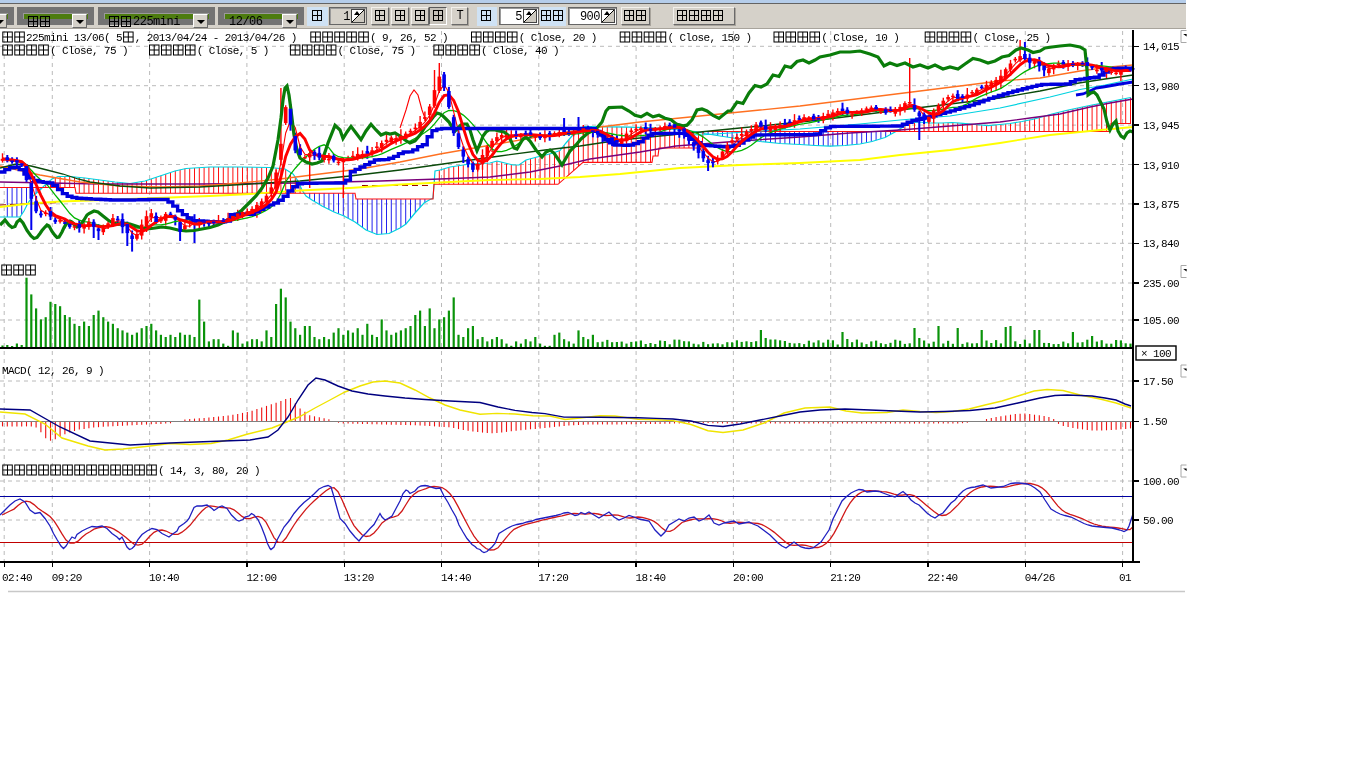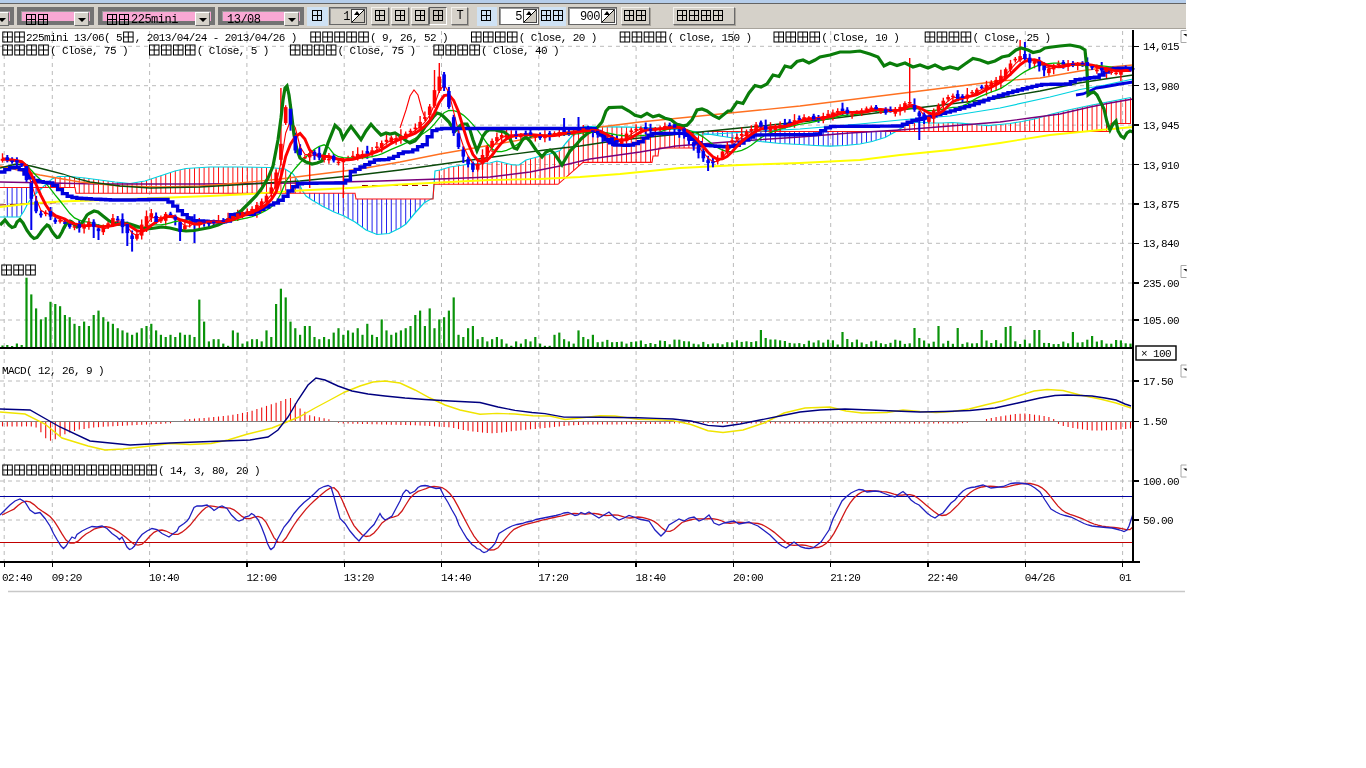--- a/index.html
+++ b/index.html
@@ -1,18 +1,18 @@
 <!DOCTYPE html>
 <html><head><meta charset="utf-8"><style>
 *{margin:0;padding:0;box-sizing:border-box}
 body{width:1366px;height:768px;background:#fff;font-family:"Liberation Sans",sans-serif;position:relative;overflow:hidden}
 #app{position:absolute;left:0;top:0;width:1186px;height:594px}
 #bluestrip{position:absolute;left:0;top:0;width:1186px;height:3px;background:#b5cdea}
 #tbar{position:absolute;left:0;top:3px;width:1186px;height:26px;background:#d5d1c9;border-top:1.5px solid #636363;border-bottom:1px solid #a8a49c}
-.combo{position:absolute;top:2.5px;height:18px;background:#f9a8d4;border:4px solid #737373;box-shadow:inset 1px 1px 0 #9a9a9a}
+.combo{position:absolute;top:2.5px;height:18px;background:#4d7c0f;border:6px solid #737373;box-shadow:inset 1px 1px 0 #9a9a9a}
 .cbtn{position:absolute;right:1px;top:1px;width:15px;height:14px;background:#d5d1c9;border:1px solid #fff;border-right-color:#6a6a6a;border-bottom-color:#6a6a6a}
 .arr{position:absolute;left:3px;top:5px;width:0;height:0;border-left:4px solid transparent;border-right:4px solid transparent;border-top:4px solid #000}
 .lbl{position:absolute;top:2.5px;height:19px;background:#cfe2f4}
 .edit{position:absolute;top:2.5px;height:18px;background:#fff;border:1px solid #666;box-shadow:inset 1px 1px 0 #9a9a9a}
 .edit.dis{background:#d5d1c9}
 .spin::after{content:'';position:absolute;left:2px;top:1.5px;border-left:3px solid transparent;border-right:3px solid transparent;border-bottom:4px solid #000}
 .spin{position:absolute;right:1px;top:1px;width:14px;height:14px;background:#d5d1c9;border:1px solid #444;
 background:linear-gradient(to bottom right,#fff 0 49%,#000 49% 51%,#cdc9c0 51% 100%)}
 .btn{position:absolute;top:2.5px;height:18.5px;background:#d5d1c9;border:1px solid #f2f0ec;border-right-color:#6a6a6a;border-bottom-color:#6a6a6a;box-shadow:1px 1px 0 #a8a49c}
 .btn.press{background:#c6c2ba;border:1px solid #5a5a5a;border-right-color:#fff;border-bottom-color:#fff;box-shadow:none}
@@ -38,21 +38,21 @@
       </div>
       <div class="combo" style="left:98px;width:117px">
         <div class="fk" style="left:5px;top:3px"></div>
         <div class="fk" style="left:17px;top:3px"></div>
         <span style="position:absolute;left:29px;top:2px" class="tb">225mini</span>
         <div class="cbtn">
           <span class="arr"></span>
         </div>
       </div>
       <div class="combo" style="left:218px;width:86px">
-        <span style="position:absolute;left:5px;top:2px" class="tb">13/08</span>
+        <span style="position:absolute;left:5px;top:2px" class="tb">12/06</span>
         <div class="cbtn">
           <span class="arr"></span>
         </div>
       </div>
       <div class="lbl" style="left:307px;width:21px">
         <div class="fk" style="left:5px;top:3px"></div>
       </div>
       <div class="edit dis" style="left:329px;width:38px">
         <span class="tb" style="position:absolute;right:16px;top:2px">1</span>
         <div class="spin"></div>

